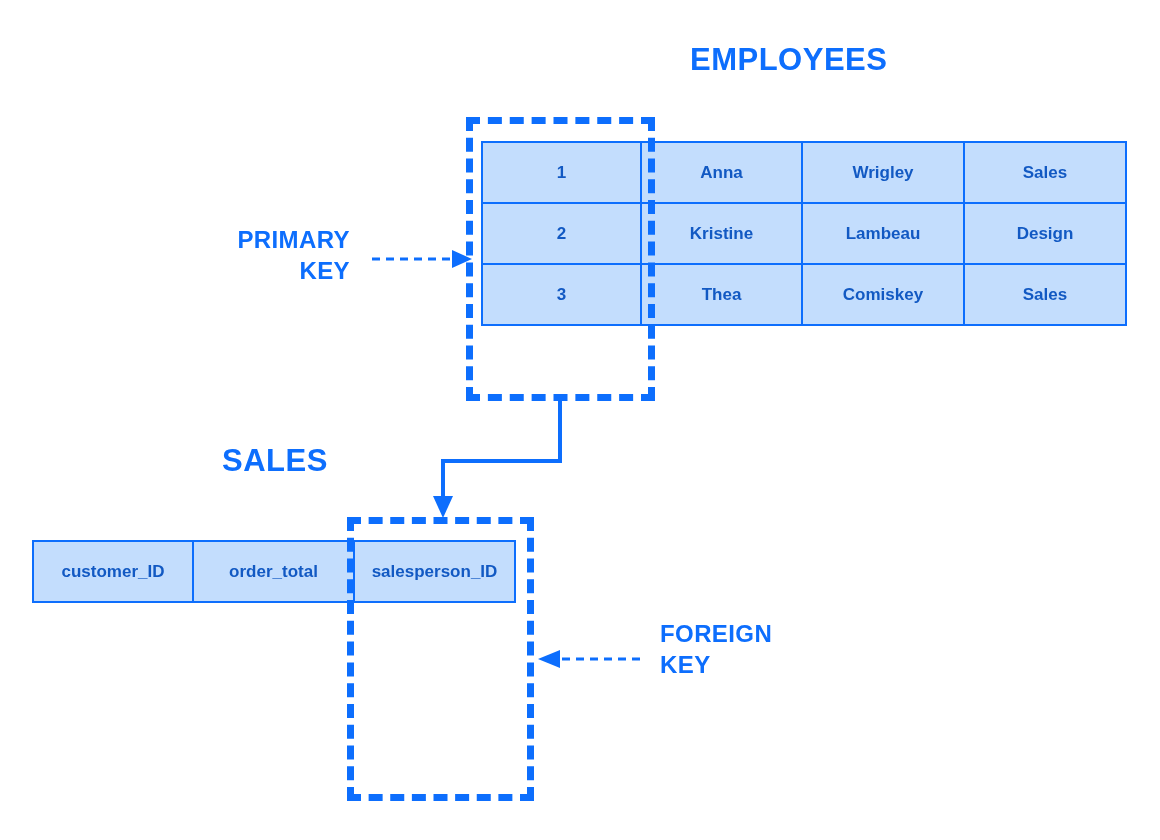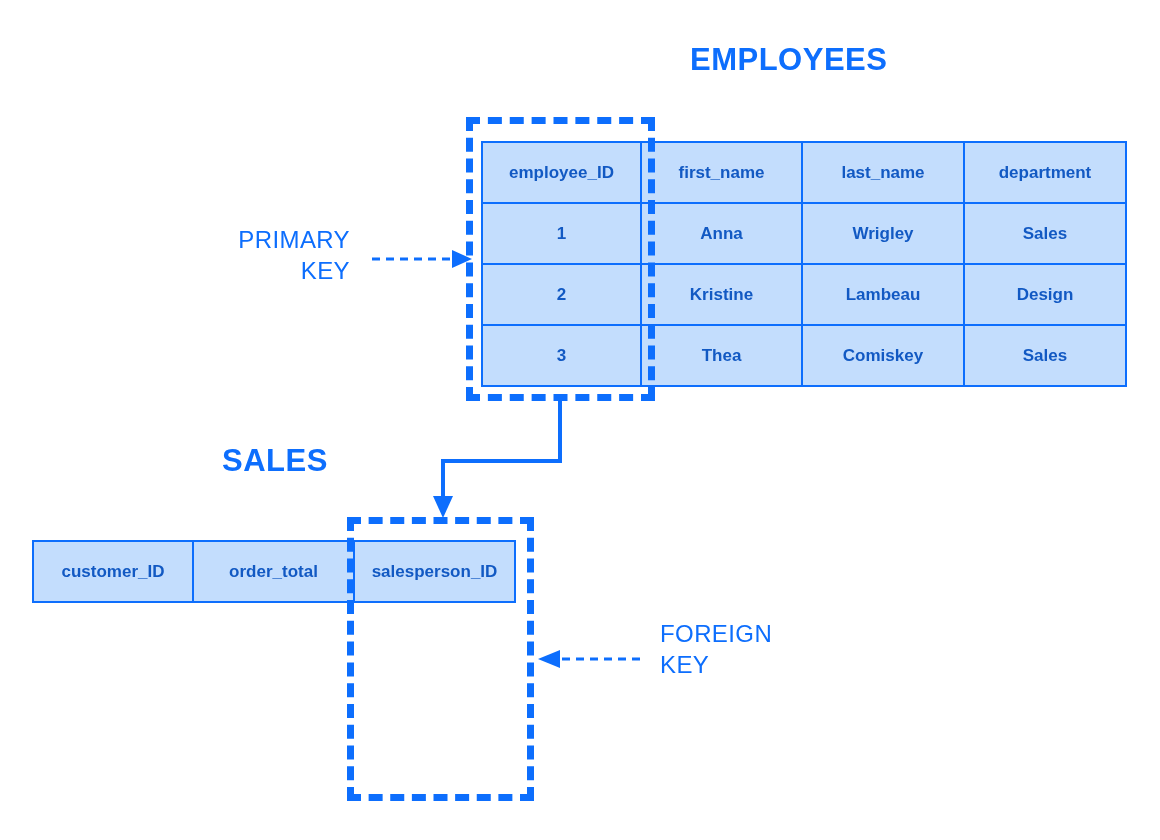--- a/index.html
+++ b/index.html
@@ -73,21 +73,21 @@
     background: transparent;
   }
   #pk-dashed-box { left: 466px; top: 117px; width: 189px; height: 284px; }
   #fk-dashed-box { left: 347px; top: 517px; width: 187px; height: 284px; }
 
   
   .key-label {
     position: absolute;
     color: #0d6efd;
     font-size: 24px;
-    font-weight: 400;
+    font-weight: 700;
     line-height: 31px;
     letter-spacing: 0.4px;
     white-space: pre-line;
   }
   #primary-key-label { left: 180px; top: 224px; width: 170px; text-align: right; }
   #foreign-key-label { left: 660px; top: 618px; width: 170px; text-align: left; }
 
   
   #connector-layer, #arrow-layer {
     position: absolute;
@@ -97,26 +97,20 @@
     pointer-events: none;
   }
 </style>
 </head>
 <body>
 
 <div class="table-title" id="employees-title">EMPLOYEES</div>
 
 <table class="db-table" id="employees-table">
   <tbody>
-    <tr>
-      <td class="hdr c0">employee_ID</td>
-      <td class="hdr c1">first_name</td>
-      <td class="hdr c2">last_name</td>
-      <td class="hdr c3">department</td>
-    </tr>
     <tr>
       <td class="c0">1</td>
       <td class="c1">Anna</td>
       <td class="c2">Wrigley</td>
       <td class="c3">Sales</td>
     </tr>
     <tr>
       <td class="c0">2</td>
       <td class="c1">Kristine</td>
       <td class="c2">Lambeau</td>

